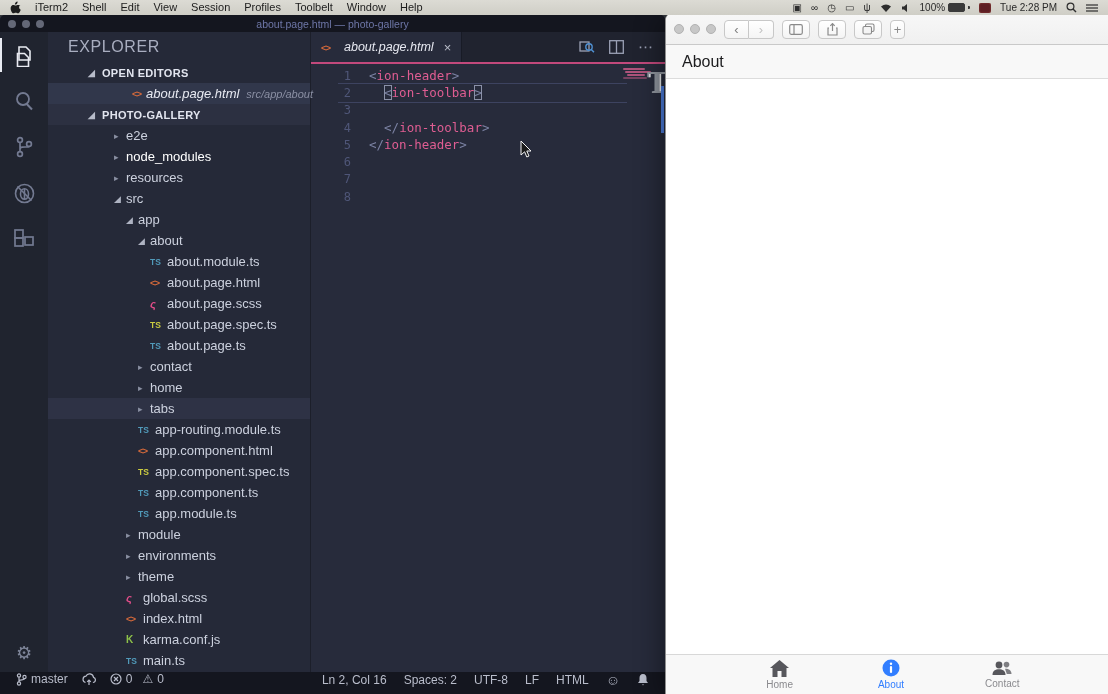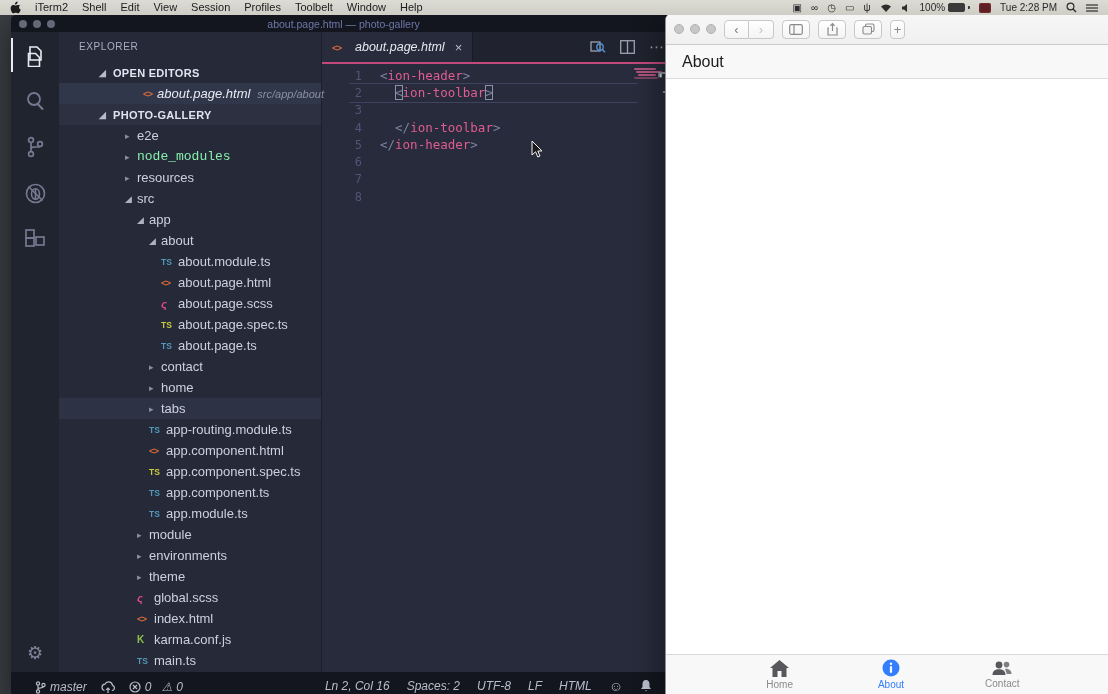--- a/index.html
+++ b/index.html
@@ -11,36 +11,36 @@
   .mb-left{display:flex;align-items:center;gap:14px;}
   .mb-item{white-space:nowrap;line-height:15px;}
   .mb-item.bold{font-weight:normal;}
   .mb-right{margin-left:auto;display:flex;align-items:center;gap:9px;font-size:10px;color:#2a2a2a;}
   .mb-glyph{font-size:10px;line-height:15px;color:#2e2e2e;}
   .battery{display:flex;align-items:center;gap:3px;}
   .batt-body{width:15px;height:7px;border:1px solid #3a3a3a;border-radius:2px;background:#3a3a3a;position:relative;}
   .batt-nub{width:2px;height:3px;background:#3a3a3a;border-radius:0 1px 1px 0;}
   .app-badge{width:12px;height:10px;background:#5e1f24;border-radius:2px;box-shadow:inset 0 0 2px #9a4a42;}
   
-  .vscode{position:absolute;left:11px;top:15px;width:665px;height:679px;background:#272b3b;border-radius:5px 5px 0 0;
+  .vscode{position:absolute;left:0;top:15px;width:665px;height:679px;background:#272b3b;border-radius:5px 5px 0 0;
           box-shadow:0 10px 30px rgba(0,0,0,.5);display:flex;flex-direction:column;overflow:hidden;}
   .vs-titlebar{height:17px;background:#14161f;display:flex;align-items:center;position:relative;flex:0 0 17px;}
   .lights{display:flex;gap:6px;padding-left:8px;}
   .light{width:8px;height:8px;border-radius:50%;background:#646877;}
   .vs-title{position:absolute;left:0;right:0;text-align:center;font-size:10.5px;color:#6e77a8;}
   .vs-body{flex:1;display:flex;min-height:0;}
   
   .activitybar{width:48px;background:#20242f;display:flex;flex-direction:column;align-items:center;flex:0 0 48px;}
   .act-item{width:48px;height:46px;display:flex;align-items:center;justify-content:center;color:#737a91;position:relative;}
   .act-item.active{color:#e9ebf2;}
   .act-item.active::before{content:"";position:absolute;left:0;top:6px;bottom:6px;width:2px;background:#e9ebf2;}
   .act-gear{margin-top:auto;margin-bottom:8px;font-size:18px;color:#7d8498;width:48px;text-align:center;}
   
   .sidebar{width:262px;background:#252938;flex:0 0 262px;display:flex;flex-direction:column;font-size:13px;color:#ccd1de;border-right:1px solid #1c1f2a;}
-  .explorer-title{height:30px;line-height:30px;padding-left:20px;font-size:10px;letter-spacing:.6px;color:#a9aec0;flex:0 0 30px;}
+  .explorer-title{height:30px;line-height:30px;padding-left:20px;font-size:16px;letter-spacing:.6px;color:#a9aec0;flex:0 0 30px;}
   .sec-header{height:21px;display:flex;align-items:center;font-size:11px;font-weight:bold;color:#e2e5ef;padding-left:54px;position:relative;letter-spacing:.3px;}
   .sec-header .tw{position:absolute;left:40px;font-size:9px;color:#b8bcca;}
   .sec-header.shaded{background:#2c3041;}
   .openeditor-item{height:21px;display:flex;align-items:center;background:#31374b;padding-left:84px;}
   .oe-label{font-style:italic;color:#e8eaf2;margin-left:5px;}
   .oe-path{font-style:italic;color:#8a8fa3;font-size:11px;margin-left:7px;}
   .tree{flex:1;overflow:hidden;}
   .trow{height:21px;display:flex;align-items:center;position:relative;}
   .trow.hover{background:#2e3245;}
   .twisty{font-size:9px;color:#aeb3c2;width:12px;display:inline-block;text-align:left;}
@@ -68,22 +68,22 @@
   .boxed{outline:1px solid #8b91a8;outline-offset:-1px;}
   .cline.current::before,.cline.current::after{content:"";position:absolute;left:27px;right:38px;border-top:1px solid #3d4360;}
   .cline.current::before{top:-1px;} .cline.current::after{bottom:-1px;}
   .minimap{position:absolute;right:12px;top:4px;width:30px;}
   .mm-bar{height:2px;margin-bottom:1px;background:#c85a87;opacity:.85;border-radius:1px;}
   .ghost-t{position:absolute;left:336px;top:6px;font-family:"DejaVu Serif",serif;font-weight:bold;font-size:27px;
            color:#8f959e;text-shadow:1.5px 0 0 #e8eaec;line-height:1;}
   .blue-strip{position:absolute;right:1px;top:22px;width:3px;height:47px;background:#4a7ad8;}
   .mouse-cursor{position:absolute;left:209px;top:77px;}
   
-  .statusbar{height:22px;background:#14161f;display:flex;align-items:flex-end;color:#b9bdcb;font-size:12px;
-             padding:0 24px;flex:0 0 22px;font-style:italic;}
+  .statusbar{height:22px;background:#14161f;display:flex;align-items:flex-start;color:#b9bdcb;font-size:12px;
+             padding:0 16px;flex:0 0 22px;}
   .sb-left{display:flex;align-items:center;gap:14px;}
   .sb-group{display:flex;align-items:center;gap:4px;}
   .sb-right{margin-left:auto;display:flex;align-items:center;gap:17px;}
   .sb-smiley{font-size:14px;}
   
   .safari{position:absolute;left:665px;top:14px;width:450px;height:680px;background:#fff;border-radius:6px 0 0 0;
           box-shadow:-6px 4px 24px rgba(0,0,0,.35);display:flex;flex-direction:column;overflow:hidden;border-left:1px solid #8f8f8f;}
   .sf-toolbar{height:30px;background:linear-gradient(#f7f7f7,#f0f0f0);border-bottom:1px solid #c9c9c9;
               display:flex;align-items:center;padding:0 8px;gap:8px;flex:0 0 30px;}
   .sf-lights{display:flex;gap:6px;}
@@ -238,21 +238,21 @@
         <span class="tw">◢</span>
         <span>PHOTO-GALLERY</span>
       </div>
       <div class="tree" id="file-tree">
           <div class="trow" style="padding-left: 66px;">
             <span class="twisty col">▸</span>
             <span class="tlabel">e2e</span>
           </div>
           <div class="trow" style="padding-left: 66px;">
             <span class="twisty col">▸</span>
-            <span class="tlabel" style="color: #86efac; font-family: Liberation Mono, monospace;">node_modules</span>
+            <span class="tlabel" style="color: #ffffff;">node_modules</span>
           </div>
           <div class="trow" style="padding-left: 66px;">
             <span class="twisty col">▸</span>
             <span class="tlabel">resources</span>
           </div>
           <div class="trow" style="padding-left: 66px;">
             <span class="twisty">◢</span>
             <span class="tlabel">src</span>
           </div>
           <div class="trow" style="padding-left: 78px;">

